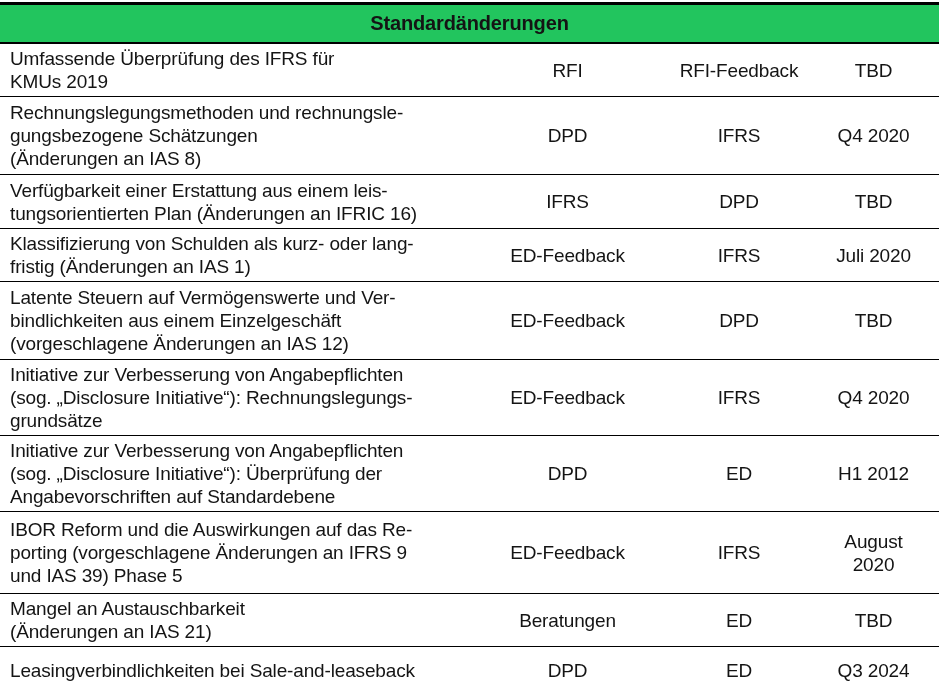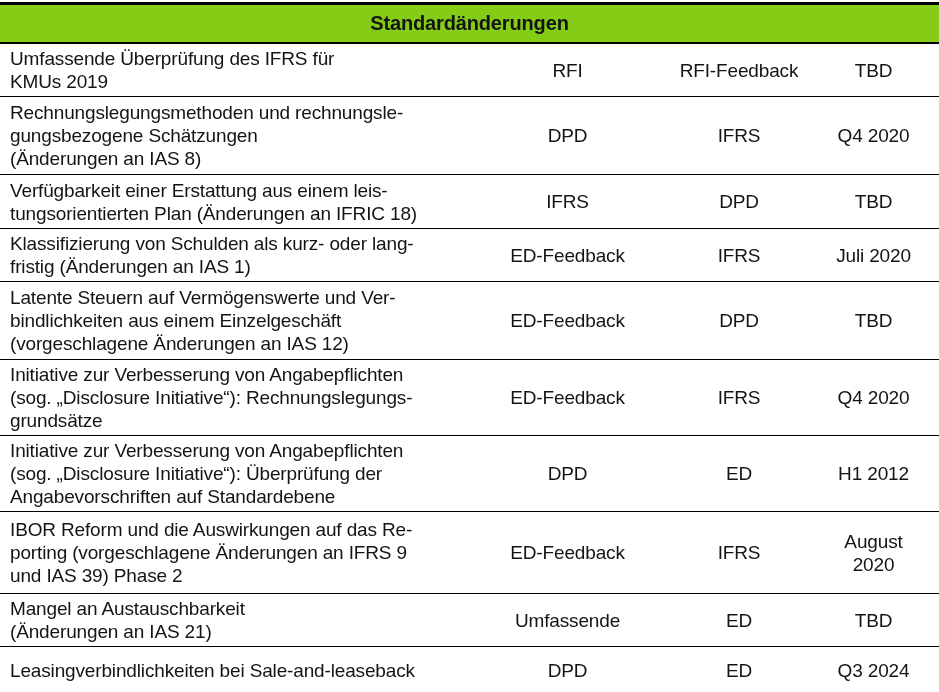--- a/index.html
+++ b/index.html
@@ -47,42 +47,42 @@
 
 <table class="std-table">
   <colgroup>
     <col style="width:465px">
     <col style="width:205px">
     <col style="width:138px">
     <col style="width:131px">
   </colgroup>
   <thead>
     <tr>
-      <th class="title-cell" colspan="4" style="background: #84cc16;">Standardänderungen</th>
+      <th class="title-cell" colspan="4" style="background: #22c55e;">Standardänderungen</th>
     </tr>
   </thead>
   <tbody>
     <tr style="height:53px">
       <td class="desc">Umfassende Überprüfung des IFRS für
 KMUs 2019</td>
       <td class="val">RFI</td>
       <td class="val">RFI-Feedback</td>
       <td class="val">TBD</td>
     </tr>
     <tr style="height:78px">
       <td class="desc">Rechnungslegungsmethoden und rechnungsle-
 gungsbezogene Schätzungen
 (Änderungen an IAS 8)</td>
       <td class="val">DPD</td>
       <td class="val">IFRS</td>
       <td class="val">Q4 2020</td>
     </tr>
     <tr style="height:54px">
       <td class="desc">Verfügbarkeit einer Erstattung aus einem leis-
-tungsorientierten Plan (Änderungen an IFRIC 18)</td>
+tungsorientierten Plan (Änderungen an IFRIC 16)</td>
       <td class="val">IFRS</td>
       <td class="val">DPD</td>
       <td class="val">TBD</td>
     </tr>
     <tr style="height:53px">
       <td class="desc">Klassifizierung von Schulden als kurz- oder lang-
 fristig (Änderungen an IAS 1)</td>
       <td class="val">ED-Feedback</td>
       <td class="val">IFRS</td>
       <td class="val">Juli 2020</td>
@@ -107,30 +107,30 @@
       <td class="desc">Initiative zur Verbesserung von Angabepflichten
 (sog. „Disclosure Initiative“): Überprüfung der
 Angabevorschriften auf Standardebene</td>
       <td class="val">DPD</td>
       <td class="val">ED</td>
       <td class="val">H1 2012</td>
     </tr>
     <tr style="height:82px">
       <td class="desc">IBOR Reform und die Auswirkungen auf das Re-
 porting (vorgeschlagene Änderungen an IFRS 9
-und IAS 39) Phase 2</td>
+und IAS 39) Phase 5</td>
       <td class="val">ED-Feedback</td>
       <td class="val">IFRS</td>
       <td class="val">August
 2020</td>
     </tr>
     <tr style="height:47px">
       <td class="desc">Mangel an Austauschbarkeit
 (Änderungen an IAS 21)</td>
-      <td class="val">Umfassende</td>
+      <td class="val">Beratungen</td>
       <td class="val">ED</td>
       <td class="val">TBD</td>
     </tr>
     <tr style="height:28px">
       <td class="desc">Leasingverbindlichkeiten bei Sale-and-leaseback</td>
       <td class="val">DPD</td>
       <td class="val">ED</td>
       <td class="val">Q3 2024</td>
     </tr>
     <tr style="height:32px">

